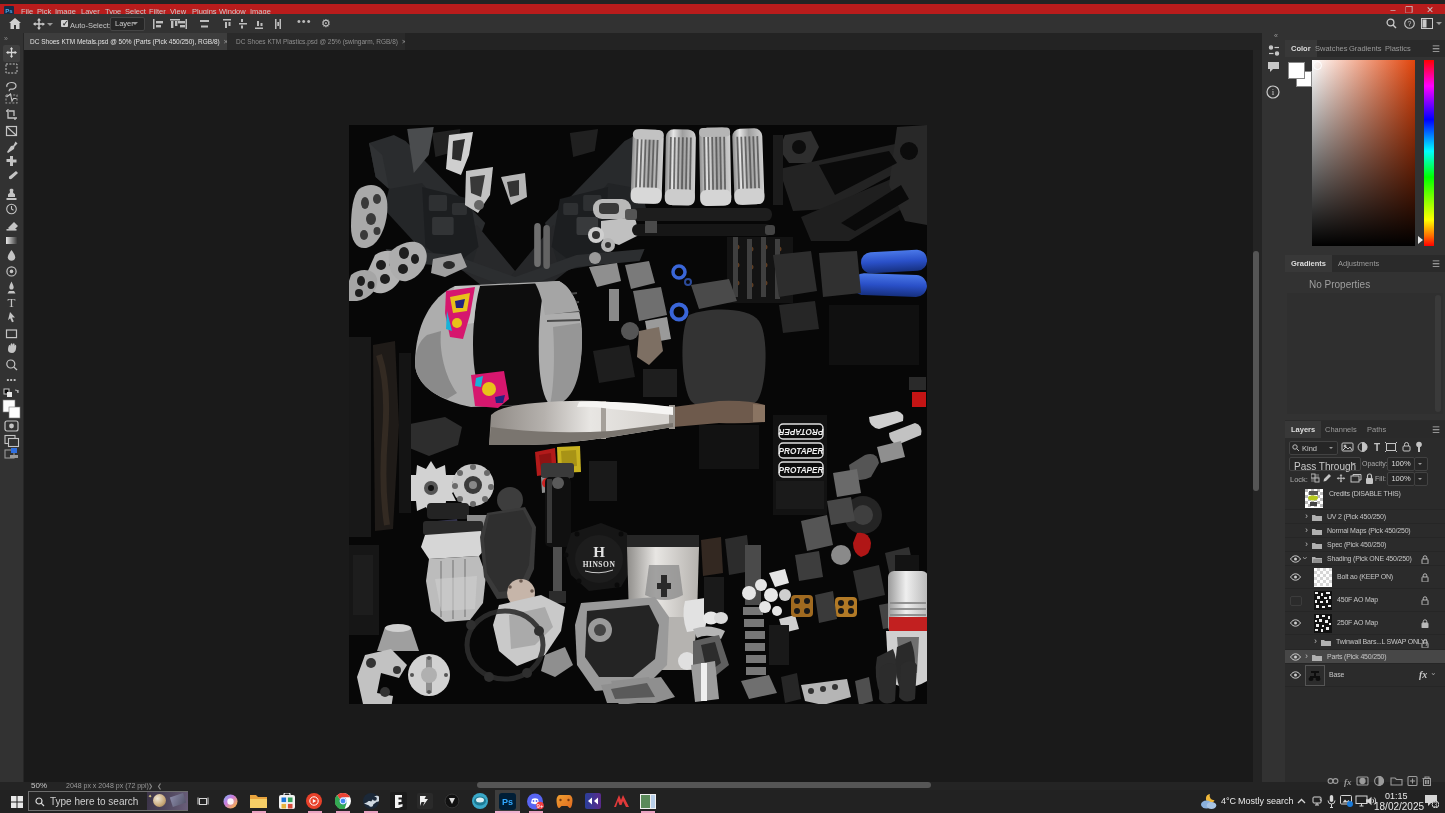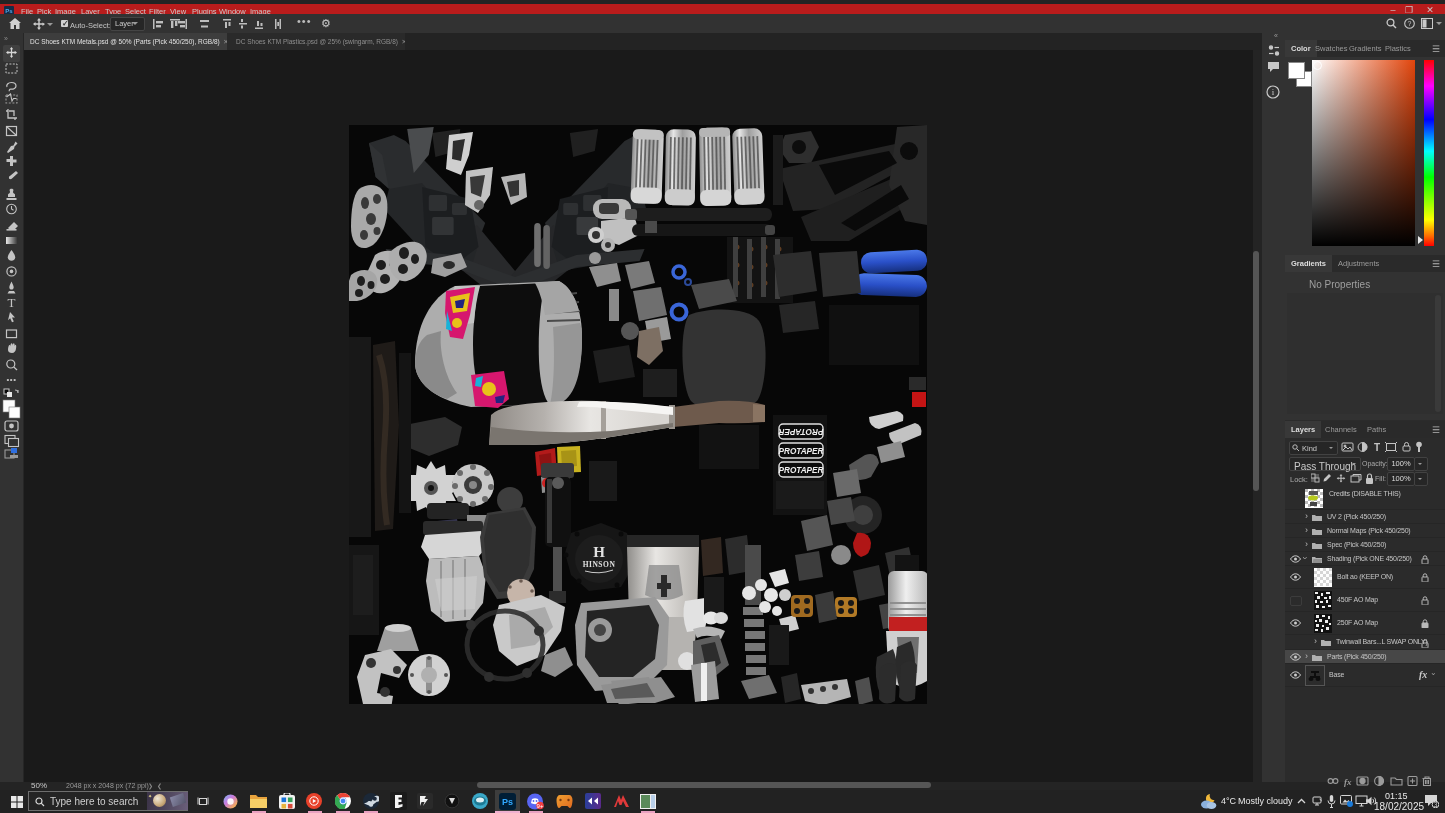--- a/index.html
+++ b/index.html
@@ -1288,21 +1288,21 @@
     <div class="abs" style="left:495px;top:21px;width:25px;height:2px;background:#f0b0d0"></div>
     <div class="abs" style="left:529px;top:21px;width:14px;height:2px;background:#e8a0c0"></div>
     <div class="abs" style="left:641px;top:21px;width:14px;height:2px;background:#e8a0c0"></div>
 
     <svg class="abs" style="left:1200px;top:3px" width="17" height="17" viewBox="0 0 17 17">
         <path d="M10 1a4.5 4.5 0 004.6 6.2A4.5 4.5 0 1110 1z" fill="#f0b83a"></path>
         <ellipse cx="6.5" cy="11.5" rx="5.5" ry="4" fill="#8ab0dc"></ellipse>
         <ellipse cx="11.5" cy="12.5" rx="4.8" ry="3.4" fill="#a8c4e4"></ellipse>
       </svg>
     <span class="tbtxt" style="left:1221px;top:6px;font-size:9px">4°C</span>
-    <span class="tbtxt" style="left:1238px;top:6px;font-size:9px">Mostly cloudy</span>
+    <span class="tbtxt" style="left:1238px;top:6px;font-size:9px">Mostly search</span>
     <svg class="abs" style="left:1297px;top:8px" width="9" height="6" viewBox="0 0 9 6">
         <path d="M1 5L4.5 1.5L8 5" fill="none" stroke="#d5d5d5" stroke-width="1.3"></path>
       </svg>
     <svg class="abs" style="left:1311px;top:6px" width="12" height="11" viewBox="0 0 12 11">
         <g fill="none" stroke="#d5d5d5" stroke-width="1">
           <rect x="2" y="1" width="8" height="6" rx="1"></rect>
           <path d="M4 9h4M6 7v2"></path>
           <path d="M8.5 3a2 2 0 011.8 2" opacity=".8"></path>
         </g>
       </svg>

